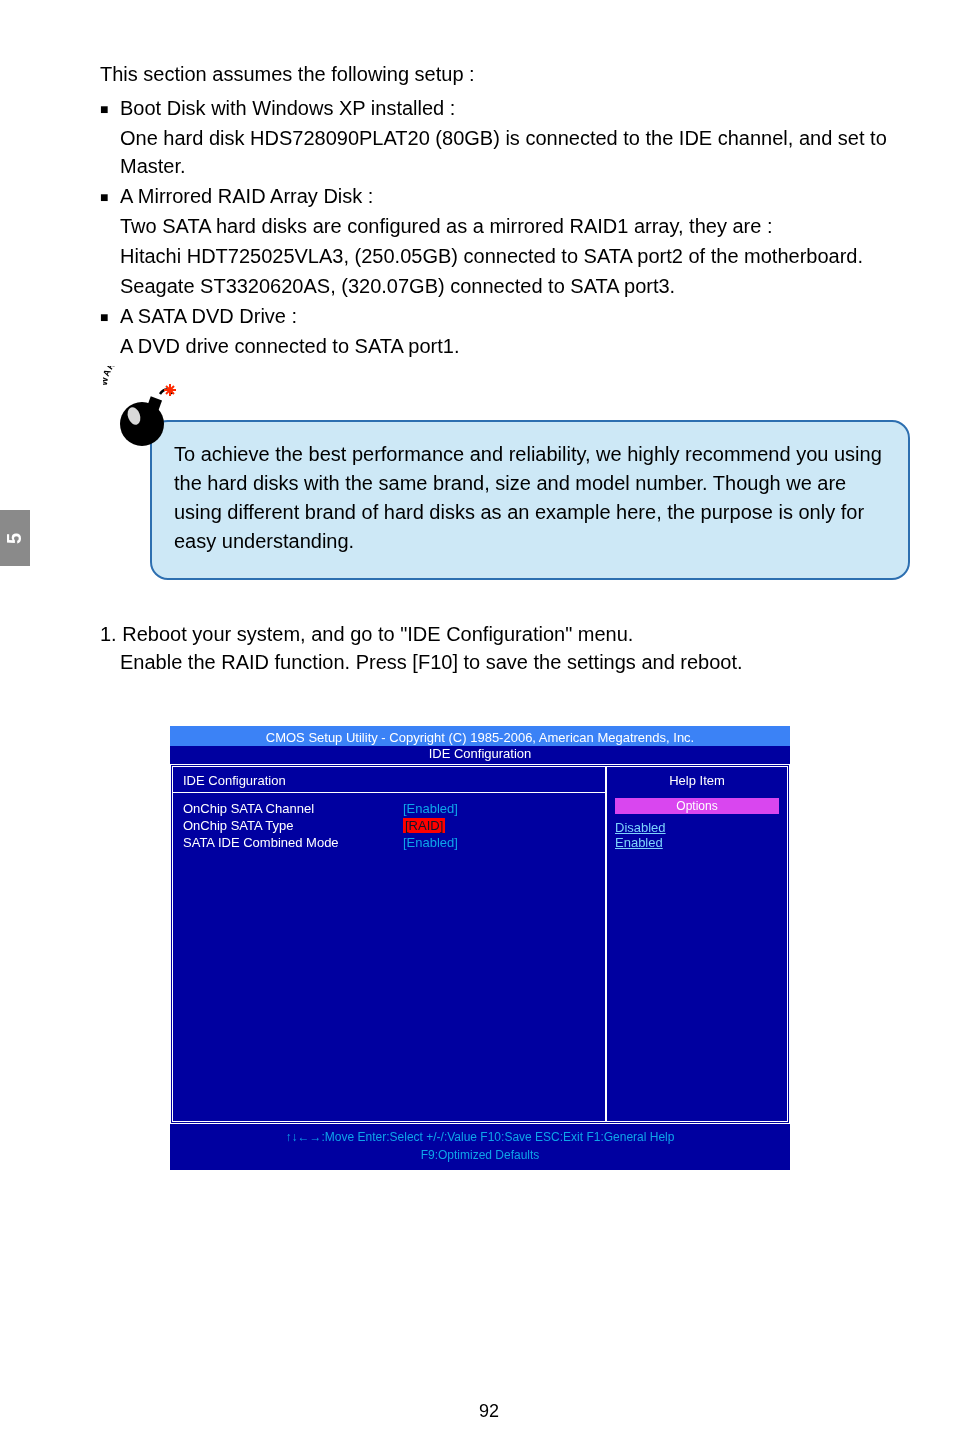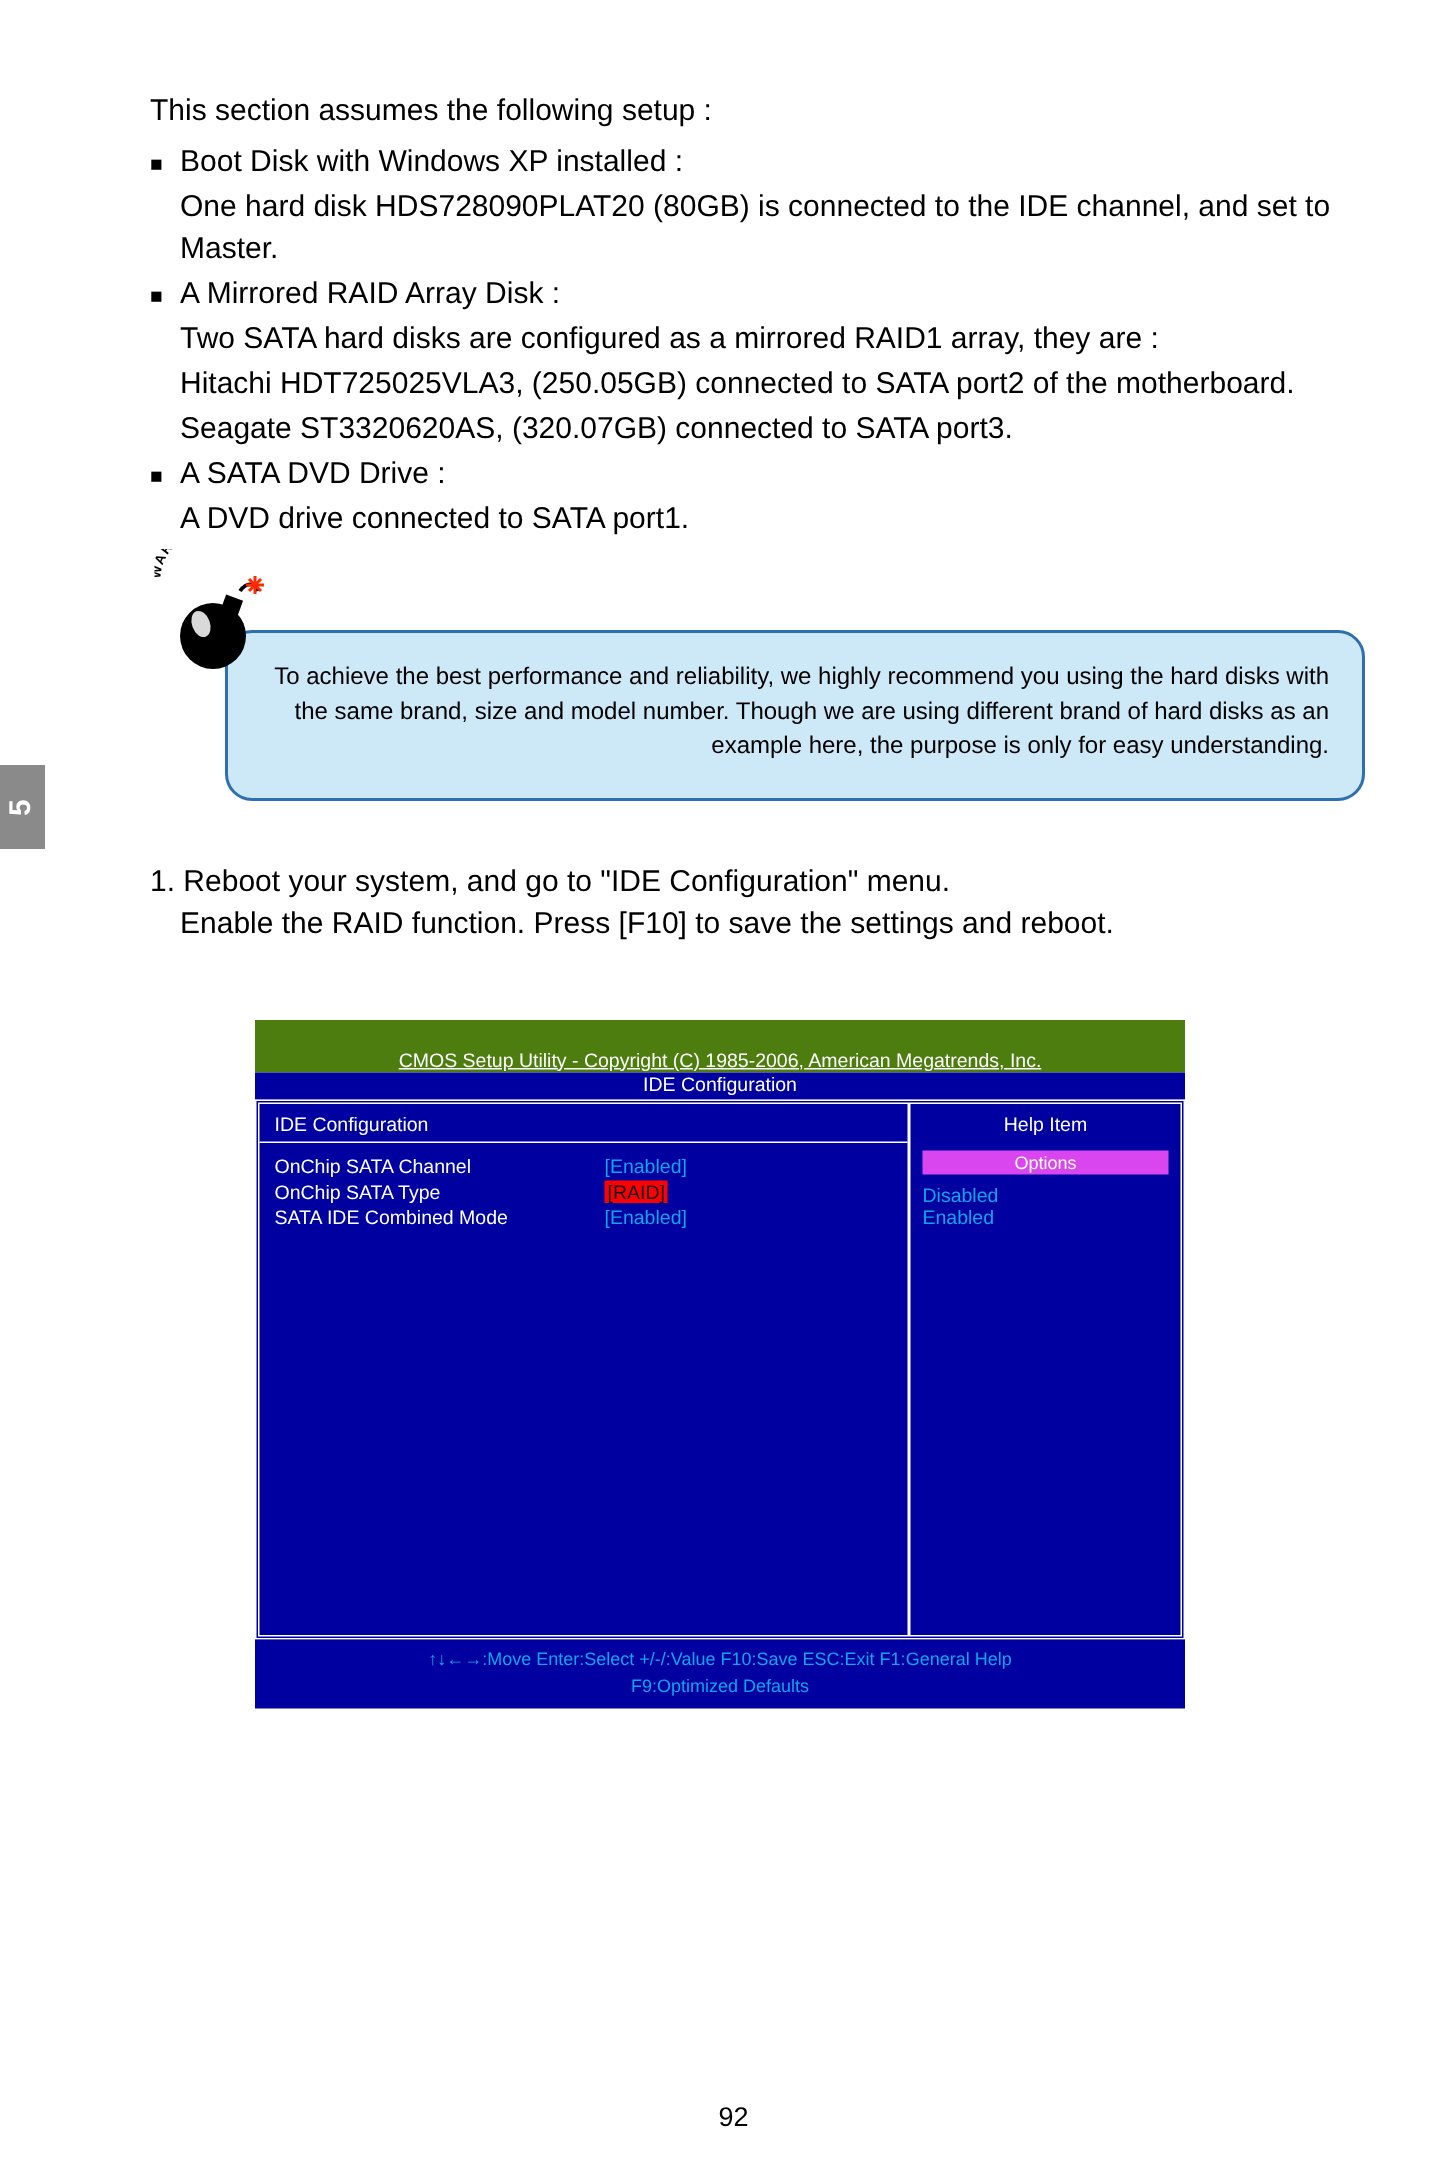--- a/index.html
+++ b/index.html
@@ -83,46 +83,44 @@
     height: 70px;
   }
   .callout {
     margin-top: 60px;
     margin-left: 50px;
     width: 760px;
     border: 2px solid #2d6fb0;
     border-radius: 18px;
     background: #cde8f6;
     padding: 18px 22px 22px 22px;
-    font-size: 16px;
+    font-size: 20px;
     line-height: 1.45;
-    text-align: right;
   }
   .step {
     margin-top: 40px;
     font-size: 20px;
     line-height: 1.4;
   }
   .step-body {
     margin-left: 20px;
     font-size: 20px;
     line-height: 1.4;
   }
   .bioswrap {
     margin-top: 50px;
     margin-left: 70px;
     width: 620px;
   }
   .bios-title {
     color: #fff;
-    background: #4d7c0f;
-    text-align: center;
-    font-size: 13px;
-    padding: 19px 0 1px 0;
-    text-decoration: underline;
+    background: #3b82f6;
+    text-align: center;
+    font-size: 13px;
+    padding: 4px 0 1px 0;
   }
   .bios-sub {
     color: #fff;
     background: #0000a0;
     text-align: center;
     font-size: 13px;
     padding: 0 0 3px 0;
   }
   .bios-box {
     background: #0000a0;
@@ -165,21 +163,21 @@
     margin-bottom: 10px;
   }
   .opt-header {
     background: #d946ef;
     color: #fff;
     text-align: center;
     font-size: 12px;
     padding: 1px 0;
     margin-bottom: 6px;
   }
-  .opt { color: #0ea5e9; font-size: 13px; }
+  .opt { color: #7dd3fc; font-size: 13px; text-decoration: underline; }
   .bios-footer {
     background: #0000a0;
     color: #0ea5e9;
     font-size: 12px;
     text-align: center;
     padding: 4px 0 6px 0;
     line-height: 1.5;
   }
   .page-num {
     position: absolute;

